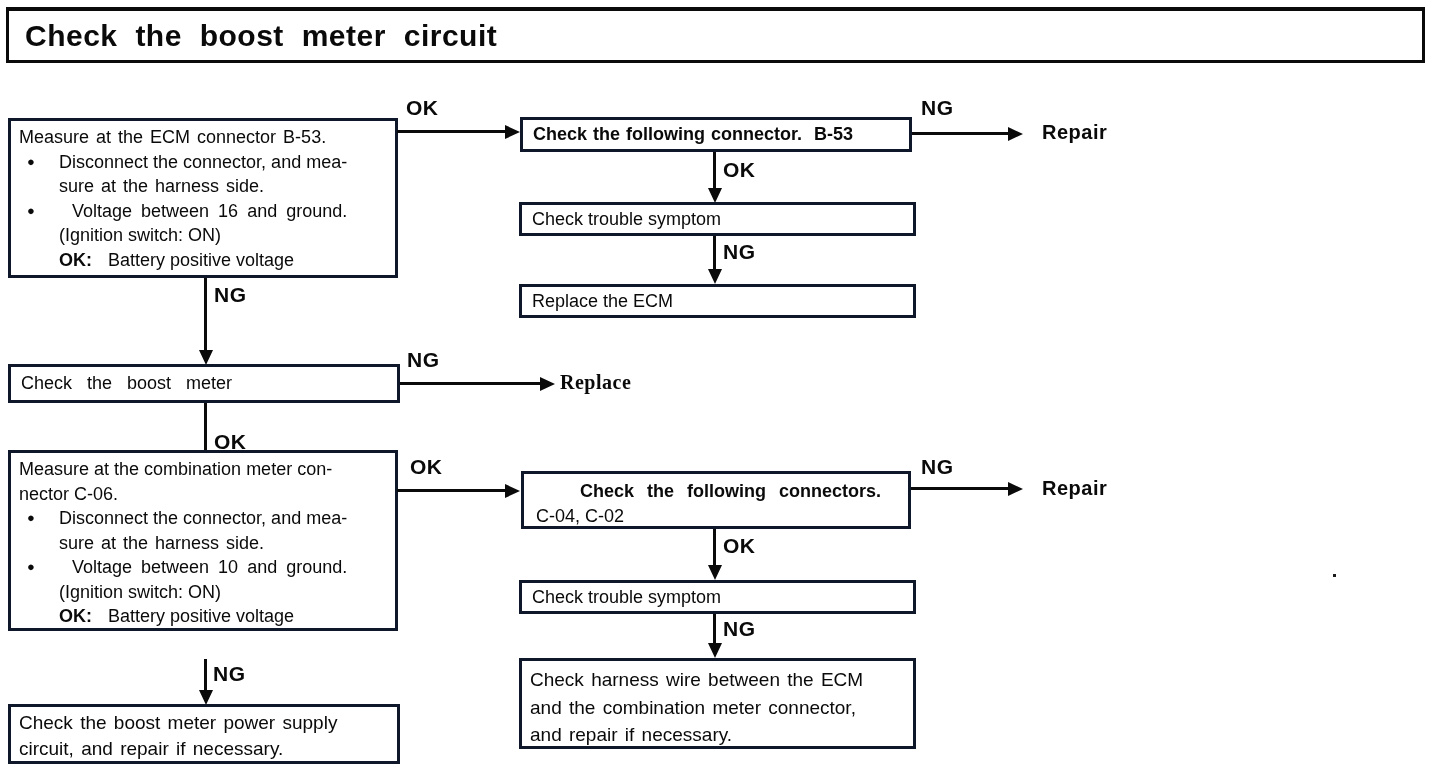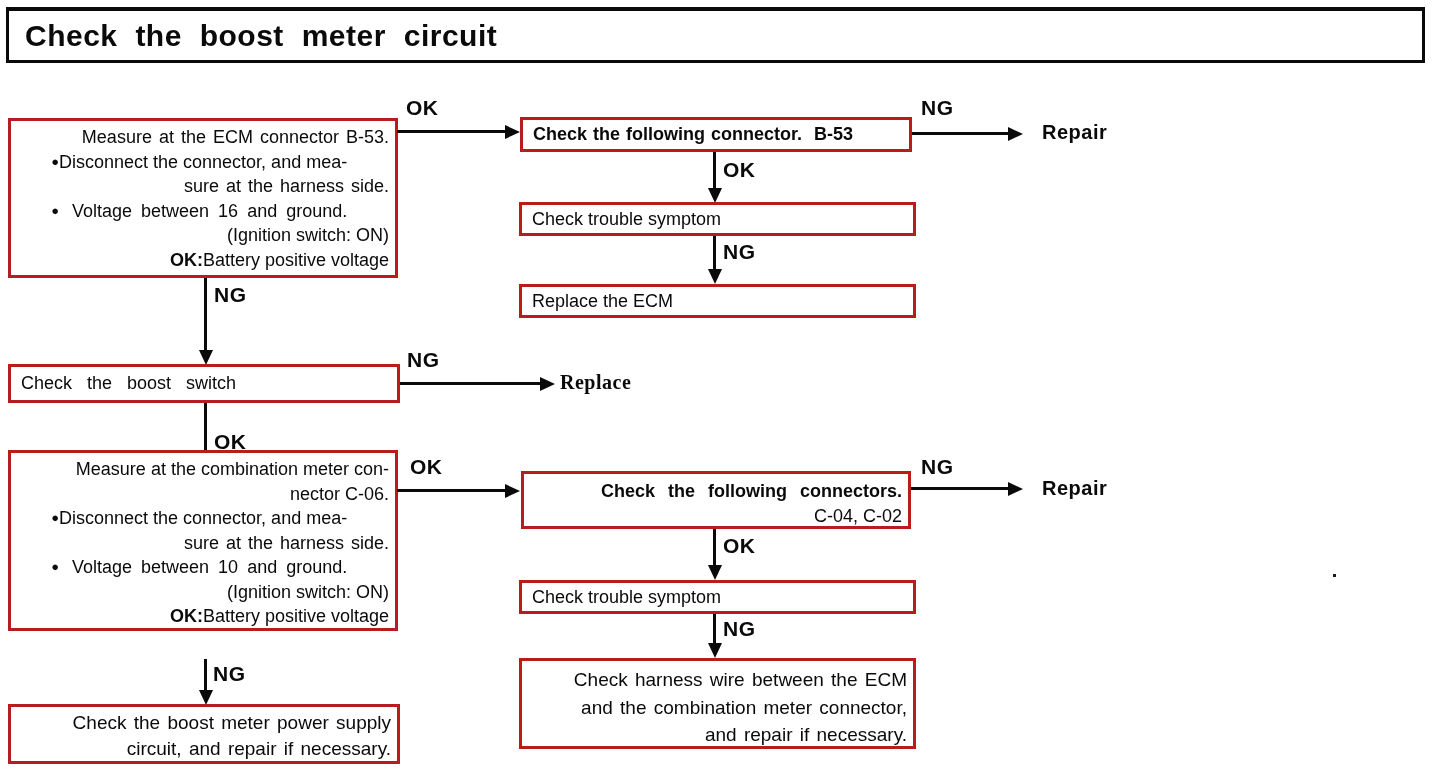--- a/index.html
+++ b/index.html
@@ -14,43 +14,42 @@
     background: #ffffff;
     font-family: "Liberation Sans", sans-serif;
     color: #0a0a0a;
     overflow: hidden;
     border-radius: 8px;
   }
   
   .node {
     position: absolute;
     background: #fff;
-    border: 3px solid #b91c1c;
+    border: 3px solid #0f172a;
     box-sizing: border-box;
     font-size: 18px;
     line-height: 24.5px;
-    text-align: right;
   }
   .single {
     display: flex;
     align-items: center;
     padding-left: 10px;
   }
   .multi { padding: 4px 6px 0 8px; }
   .tline { white-space: nowrap; }
   .brow { display: flex; white-space: nowrap; }
   .bullet-cell {
     width: 40px;
     flex: 0 0 40px;
     padding-left: 8px;
     box-sizing: border-box;
     font-size: 13px;
   }
   .cont { padding-left: 40px; white-space: nowrap; }
-  .okline b { }
+  .okline b { margin-right: 16px; }
   .bold { font-weight: bold; }
   .pre { white-space: pre; }
 
   
   #title-box {
     position: absolute;
     left: 6px; top: 7px;
     width: 1419px; height: 56px;
     border: 3px solid #0a0a0a;
     border-top-width: 4px;
@@ -161,21 +160,21 @@
 
   <div class="node single" style="left:519px; top:284px; width:397px; height:34px;">
     <span>Replace the ECM</span>
   </div>
 
   <div class="vline" style="left:204px; top:278px; height:77px;"></div>
   <div class="edge-label" style="left:214px; top:283px;">NG</div>
   <div class="arrow-down" style="left:198.5px; top:350px;"></div>
 
   <div class="node single ws10" style="left:8px; top:364px; width:392px; height:39px;">
-    <span>Check the boost switch</span>
+    <span>Check the boost meter</span>
   </div>
 
   <div class="edge-label" style="left:407px; top:348px;">NG</div>
   <div class="hline" style="left:400px; top:382px; width:140px;"></div>
   <div class="arrow-right" style="left:540px; top:376.5px;"></div>
   <div class="terminal" style="left:560px; top:371px;font-family:Liberation Serif, serif;">Replace</div>
 
   <div class="vline" style="left:204px; top:403px; height:62px;"></div>
   <div class="edge-label" style="left:214px; top:430px;">OK</div>
   <div class="arrow-down" style="left:198.5px; top:463px;"></div>

